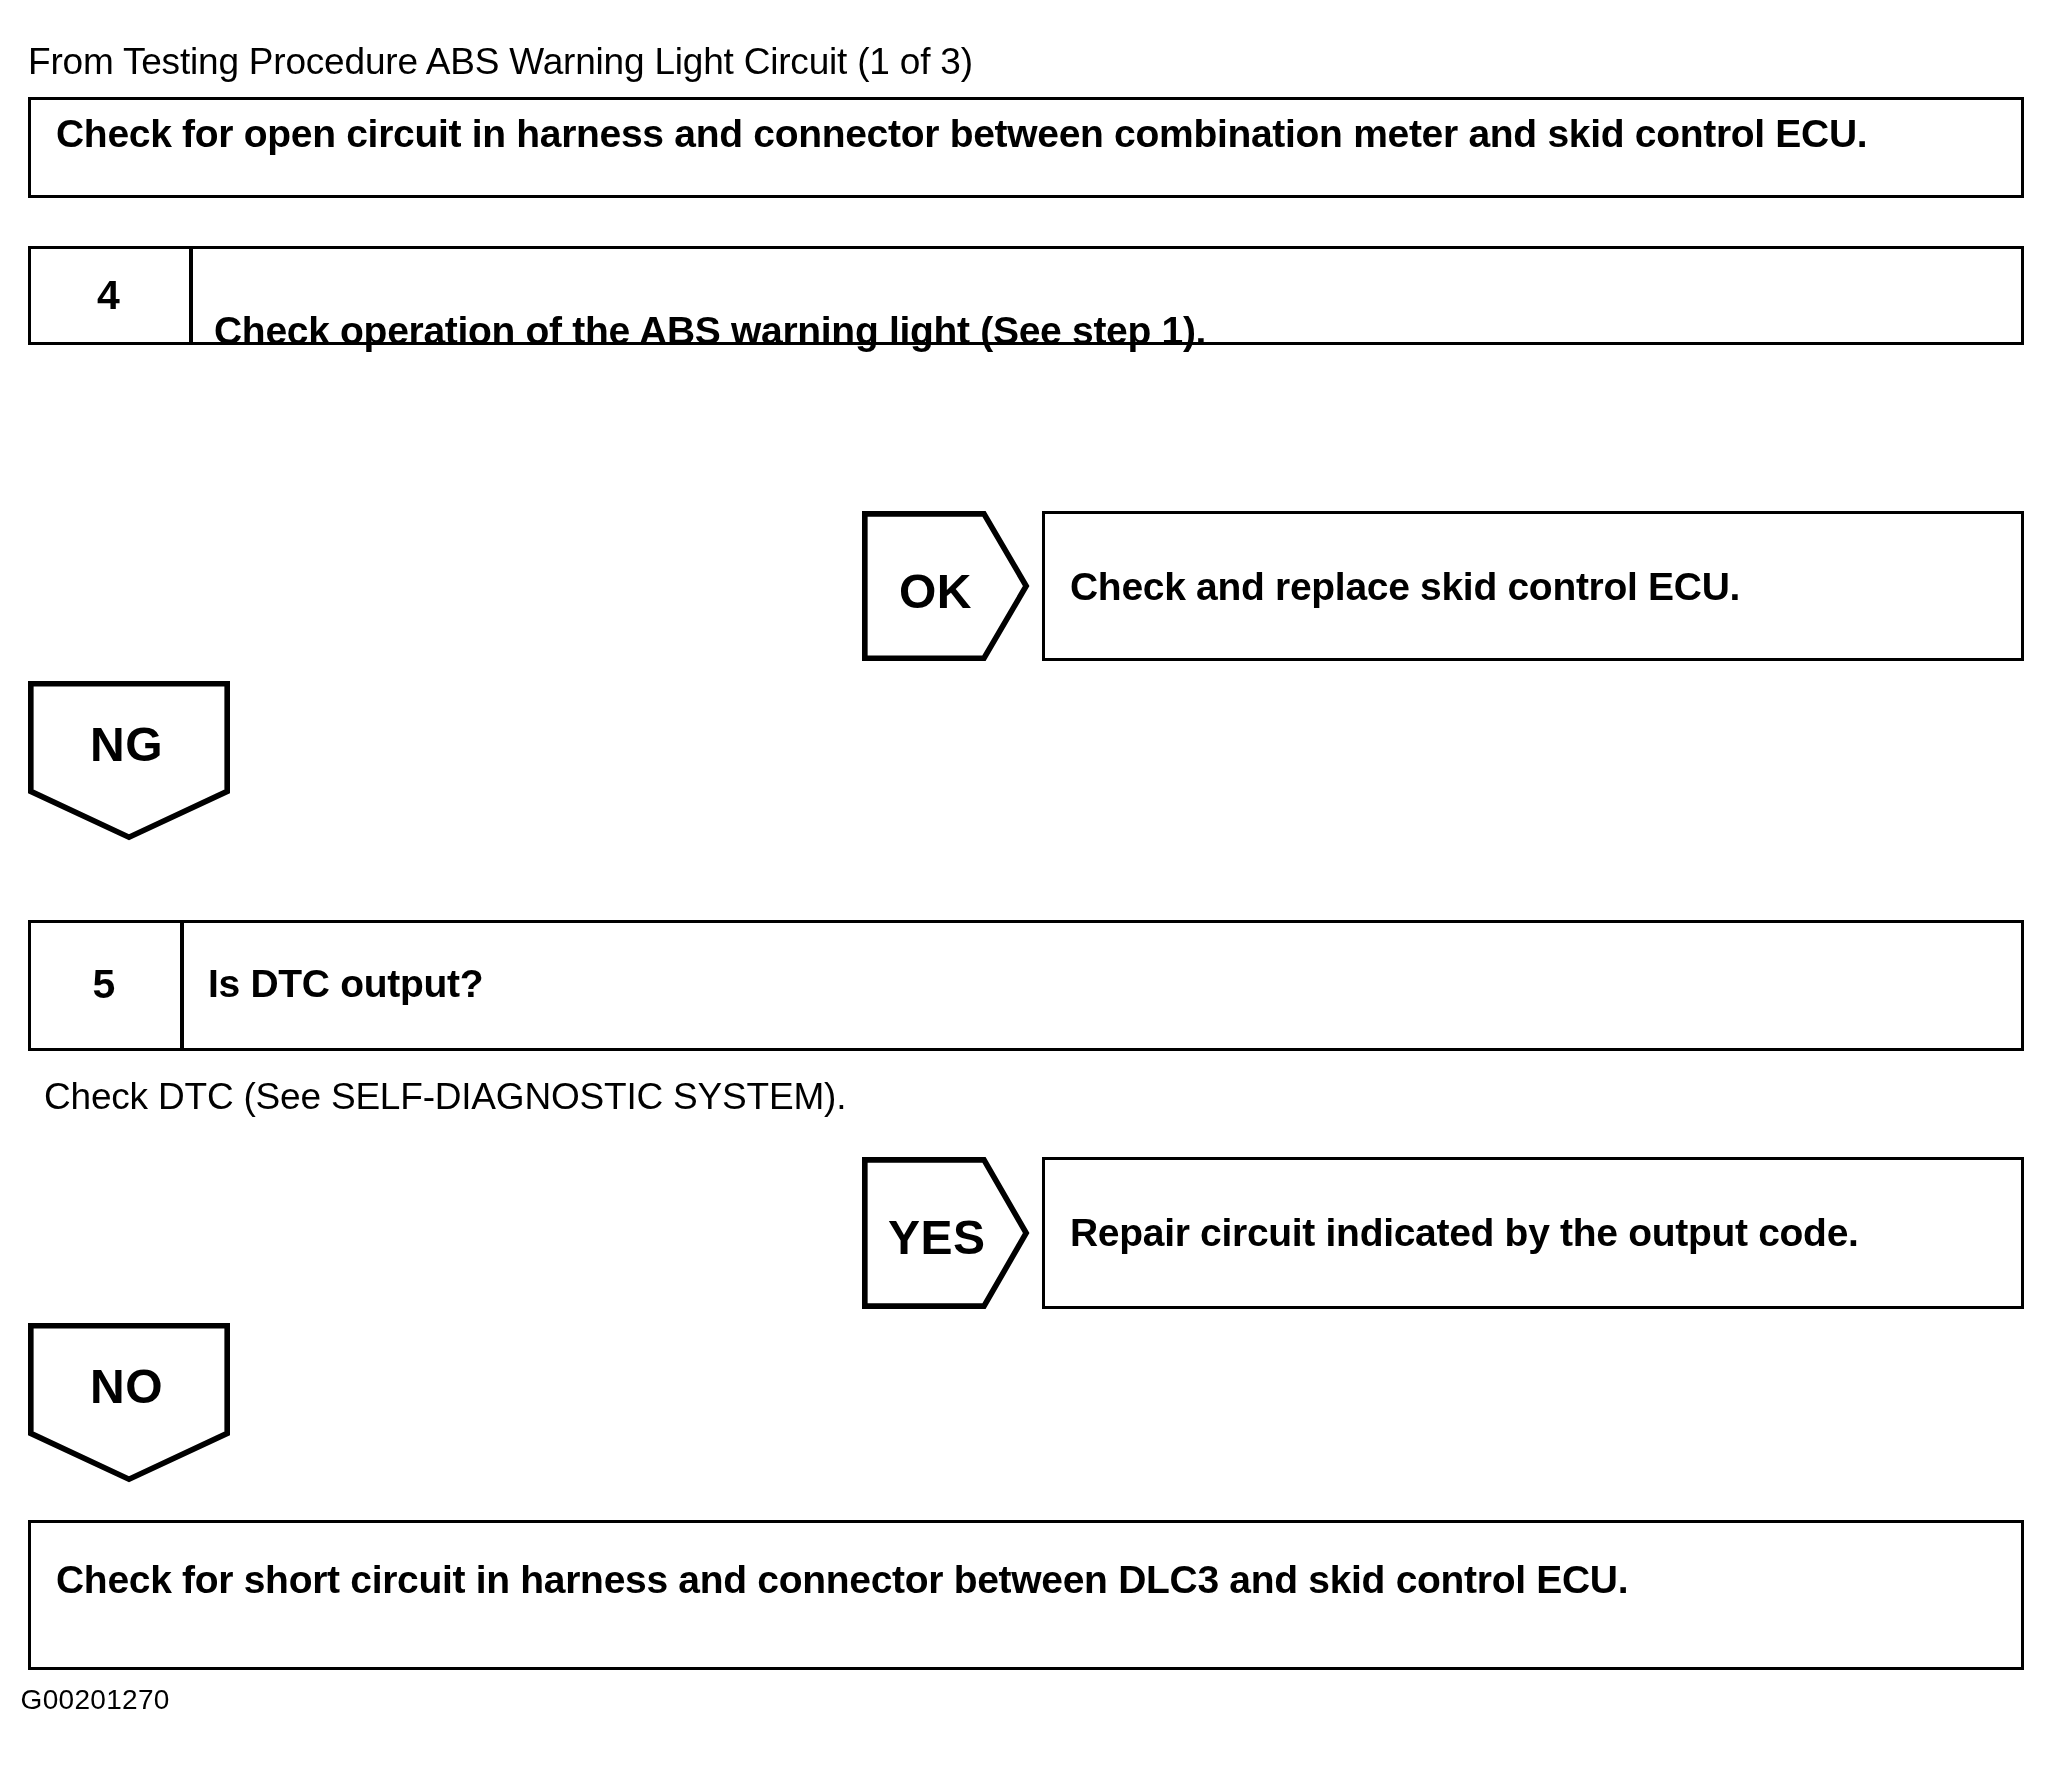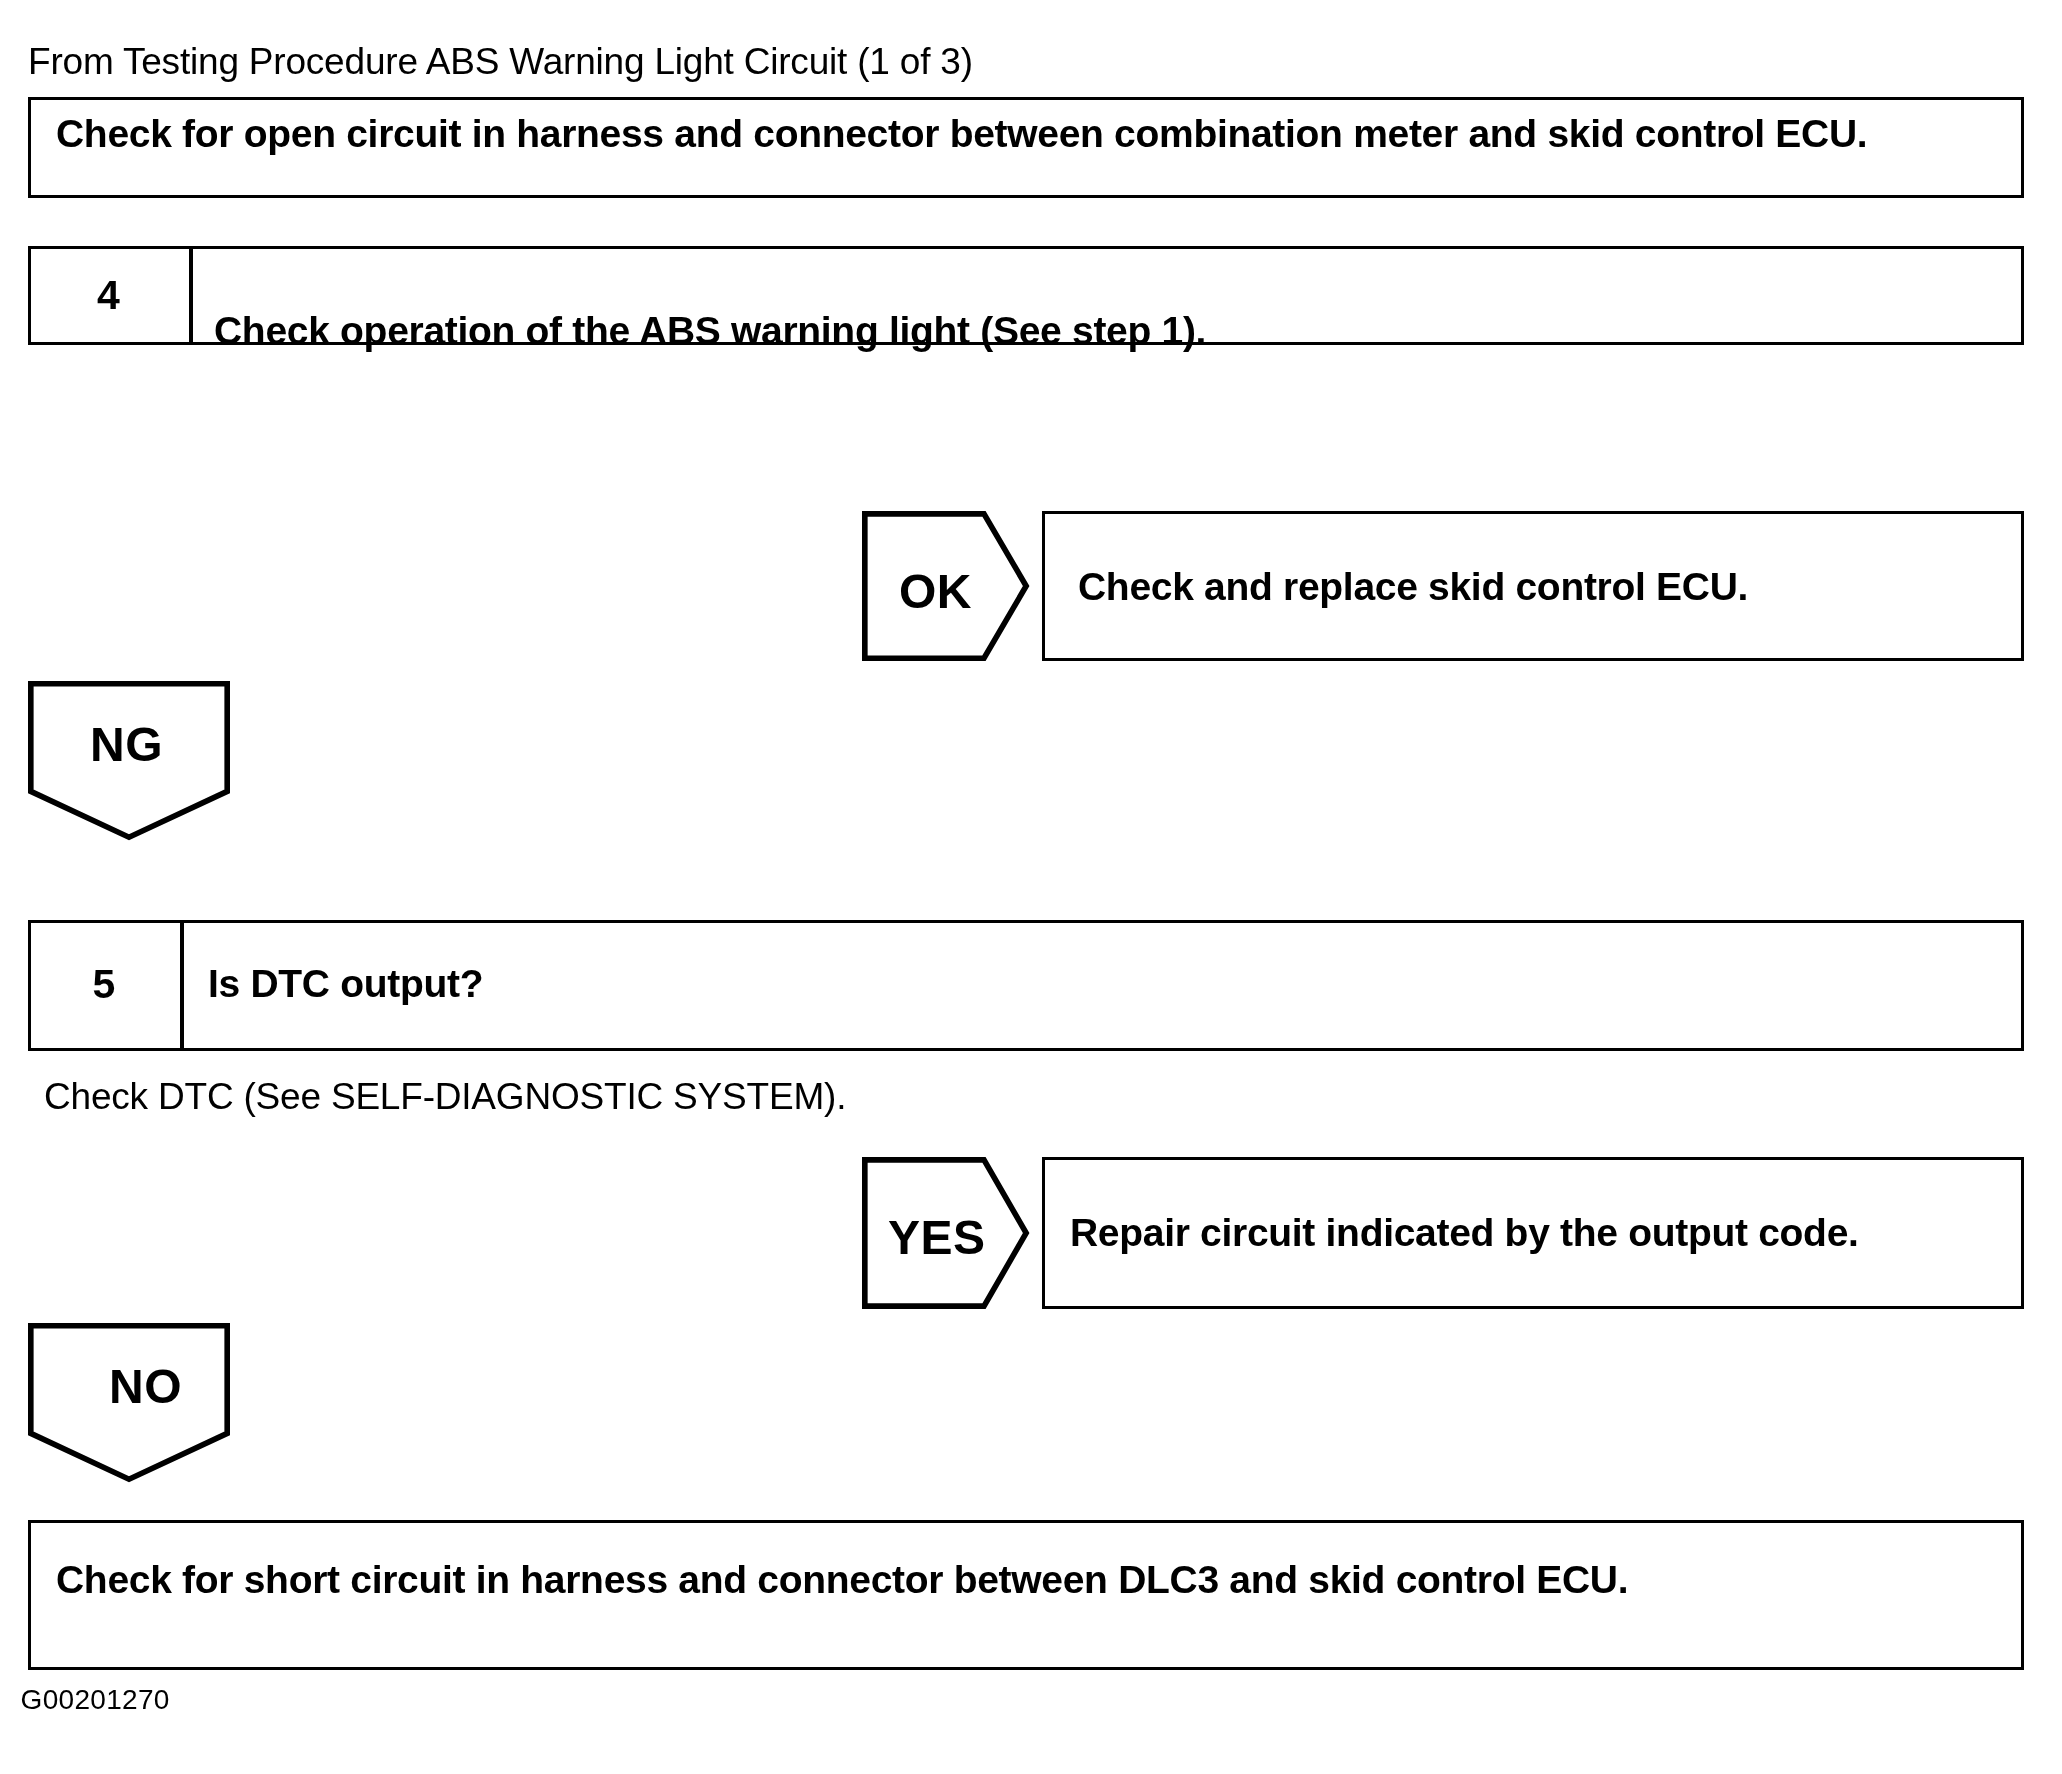--- a/index.html
+++ b/index.html
@@ -115,21 +115,21 @@
   <div class="box-text" style="left:214px; top:272px; width:1780px;margin-top:36px;">Check operation of the ABS warning light (See step 1).</div>
 
   <div class="pent-right" style="left:862px; top:511px; width:167px; height:150px;">
     <svg viewBox="0 0 178 160" preserveAspectRatio="none">
       <polygon points="3,3 130,3 175,80 130,157 3,157" fill="#ffffff" stroke="#000000" stroke-width="6" stroke-linejoin="miter"></polygon>
     </svg>
   </div>
   <div class="pent-label" style="left:899px; top:564px;">OK</div>
 
   <div class="box" style="left:1042px; top:511px; width:982px; height:150px;"></div>
-  <div class="box-text" style="left:1070px; top:564px; width:937px;margin-left:8px;">Check and replace skid control ECU.</div>
+  <div class="box-text" style="left:1070px; top:564px; width:937px;">Check and replace skid control ECU.</div>
 
   <div class="pent-down" style="left:28px; top:681px; width:202px; height:159px;">
     <svg viewBox="0 0 216 170" preserveAspectRatio="none">
       <polygon points="3,3 213,3 213,118 108,167 3,118" fill="#ffffff" stroke="#000000" stroke-width="6" stroke-linejoin="miter"></polygon>
     </svg>
   </div>
   <div class="pent-label" style="left:90px; top:717px;">NG</div>
 
   <div class="box" style="left:28px; top:920px; width:1996px; height:131px;"></div>
   <div class="step-divider" style="left:180px; top:920px; height:131px;"></div>
@@ -146,21 +146,21 @@
   <div class="pent-label" style="left:888px; top:1210px;">YES</div>
 
   <div class="box" style="left:1042px; top:1157px; width:982px; height:152px;"></div>
   <div class="box-text" style="left:1070px; top:1210px; width:937px;">Repair circuit indicated by the output code.</div>
 
   <div class="pent-down" style="left:28px; top:1323px; width:202px; height:159px;">
     <svg viewBox="0 0 216 170" preserveAspectRatio="none">
       <polygon points="3,3 213,3 213,118 108,167 3,118" fill="#ffffff" stroke="#000000" stroke-width="6" stroke-linejoin="miter"></polygon>
     </svg>
   </div>
-  <div class="pent-label" style="left:109px; top:1359px;">NO</div>
+  <div class="pent-label" style="left:90px; top:1359px;">NO</div>
 
   <div class="box" style="left:28px; top:1520px; width:1996px; height:150px;"></div>
   <div class="box-text" style="left:56px; top:1557px; width:1939px;">Check for short circuit in harness and connector between DLC3 and skid control ECU.</div>
 
   <div class="footer-code" style="left:20.6px; top:1684px;">G00201270</div>
 
 </div>
 
 
 </body></html>

